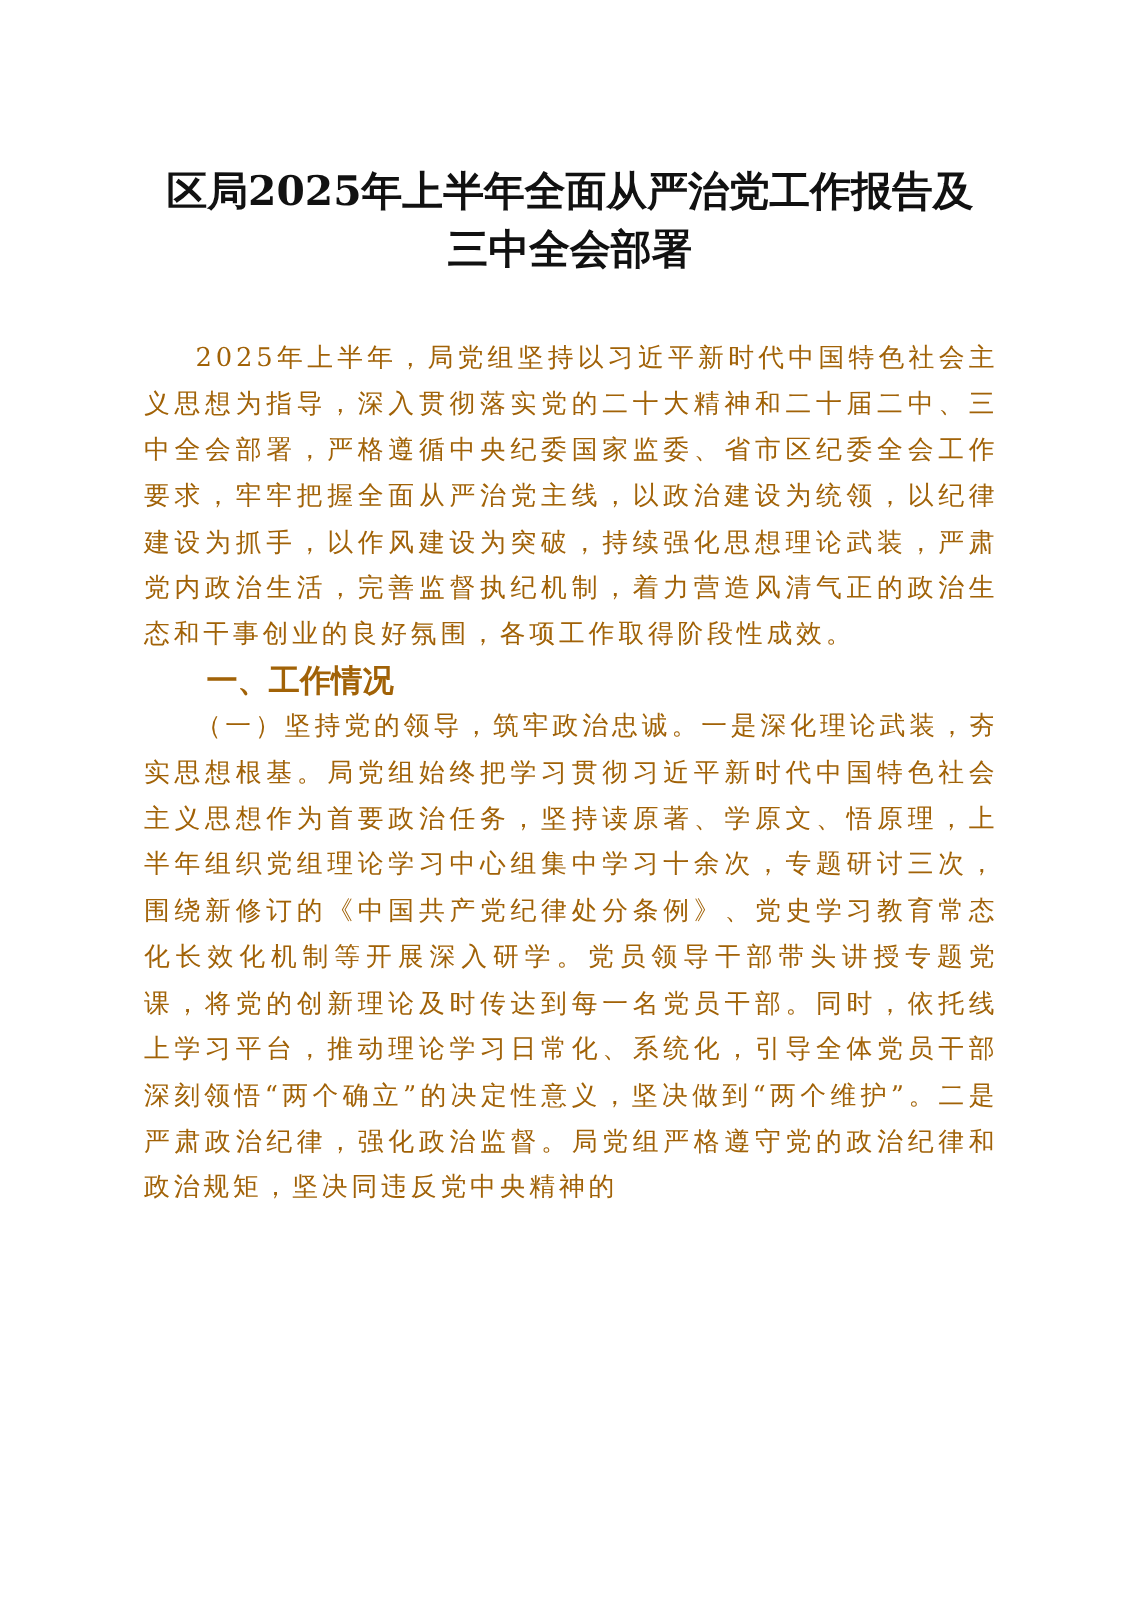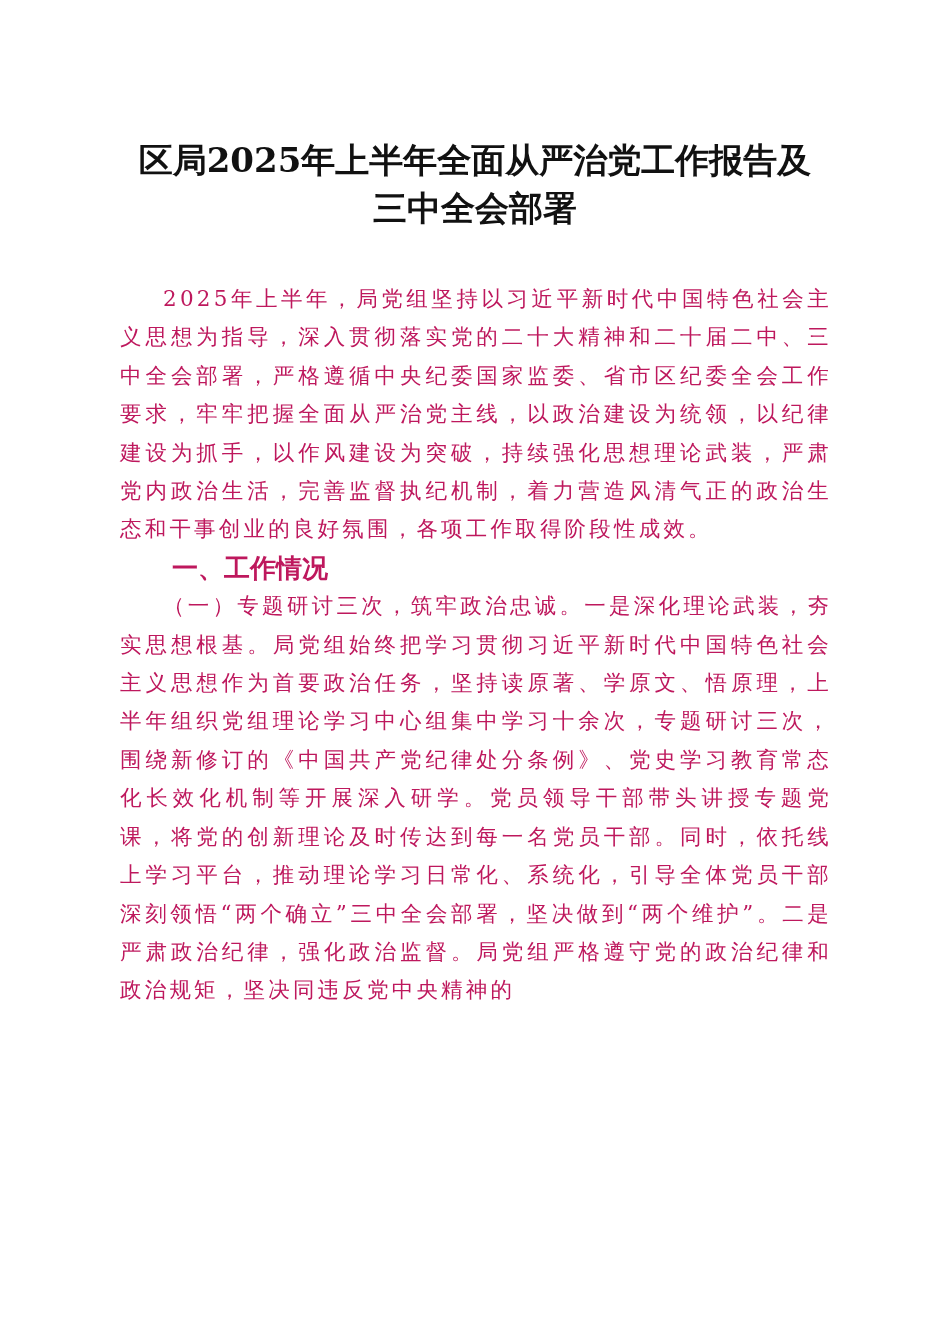--- a/index.html
+++ b/index.html
@@ -11,21 +11,21 @@
   .title {
     position: absolute; left: 100px; top: 136px; width: 750px;
     text-align: center;
     font-family: "DejaVu Serif", "Liberation Serif", serif;
     font-weight: bold; font-size: 34px; line-height: 48px;
     color: #111;
   }
   .body {
     position: absolute; left: 120px; top: 280px; width: 712px;
     font-family: "DejaVu Serif", "Liberation Serif", serif;
-    font-size: 21.5px; line-height: 38.4px; color: #be185d;
+    font-size: 21.5px; line-height: 38.4px; color: #a16207;
     letter-spacing: 3.2px;
     text-align: justify;
   }
   .para { margin: 0; text-indent: 2em; }
   .heading1 {
     margin: 0; text-indent: 2em;
     font-family: "DejaVu Sans", "Liberation Sans", sans-serif;
     font-weight: bold; letter-spacing: 0px; font-size: 26px;
   }
   .sub-lead { font-weight: normal; }
@@ -35,15 +35,15 @@
 
 <div class="page">
   <div class="title">
     <div>区局2025年上半年全面从严治党工作报告及</div>
     <div>三中全会部署</div>
   </div>
 
   <div class="body">
     <p class="para">2025年上半年，局党组坚持以习近平新时代中国特色社会主义思想为指导，深入贯彻落实党的二十大精神和二十届二中、三中全会部署，严格遵循中央纪委国家监委、省市区纪委全会工作要求，牢牢把握全面从严治党主线，以政治建设为统领，以纪律建设为抓手，以作风建设为突破，持续强化思想理论武装，严肃党内政治生活，完善监督执纪机制，着力营造风清气正的政治生态和干事创业的良好氛围，各项工作取得阶段性成效。</p>
     <p class="heading1">一、工作情况</p>
-    <p class="para"><span class="sub-lead">（一）专题研讨三次，筑牢政治忠诚。</span><span>一是深化理论武装，夯实思想根基。局党组始终把学习贯彻习近平新时代中国特色社会主义思想作为首要政治任务，坚持读原著、学原文、悟原理，上半年组织党组理论学习中心组集中学习十余次，专题研讨三次，围绕新修订的《中国共产党纪律处分条例》、党史学习教育常态化长效化机制等开展深入研学。党员领导干部带头讲授专题党课，将党的创新理论及时传达到每一名党员干部。同时，依托线上学习平台，推动理论学习日常化、系统化，引导全体党员干部深刻领悟“两个确立”三中全会部署，坚决做到“两个维护”。二是严肃政治纪律，强化政治监督。局党组严格遵守党的政治纪律和政治规矩，坚决同违反党中央精神的</span></p>
+    <p class="para"><span class="sub-lead">（一）坚持党的领导，筑牢政治忠诚。</span><span>一是深化理论武装，夯实思想根基。局党组始终把学习贯彻习近平新时代中国特色社会主义思想作为首要政治任务，坚持读原著、学原文、悟原理，上半年组织党组理论学习中心组集中学习十余次，专题研讨三次，围绕新修订的《中国共产党纪律处分条例》、党史学习教育常态化长效化机制等开展深入研学。党员领导干部带头讲授专题党课，将党的创新理论及时传达到每一名党员干部。同时，依托线上学习平台，推动理论学习日常化、系统化，引导全体党员干部深刻领悟“两个确立”的决定性意义，坚决做到“两个维护”。二是严肃政治纪律，强化政治监督。局党组严格遵守党的政治纪律和政治规矩，坚决同违反党中央精神的</span></p>
   </div>
 </div>
 
 </body></html>

